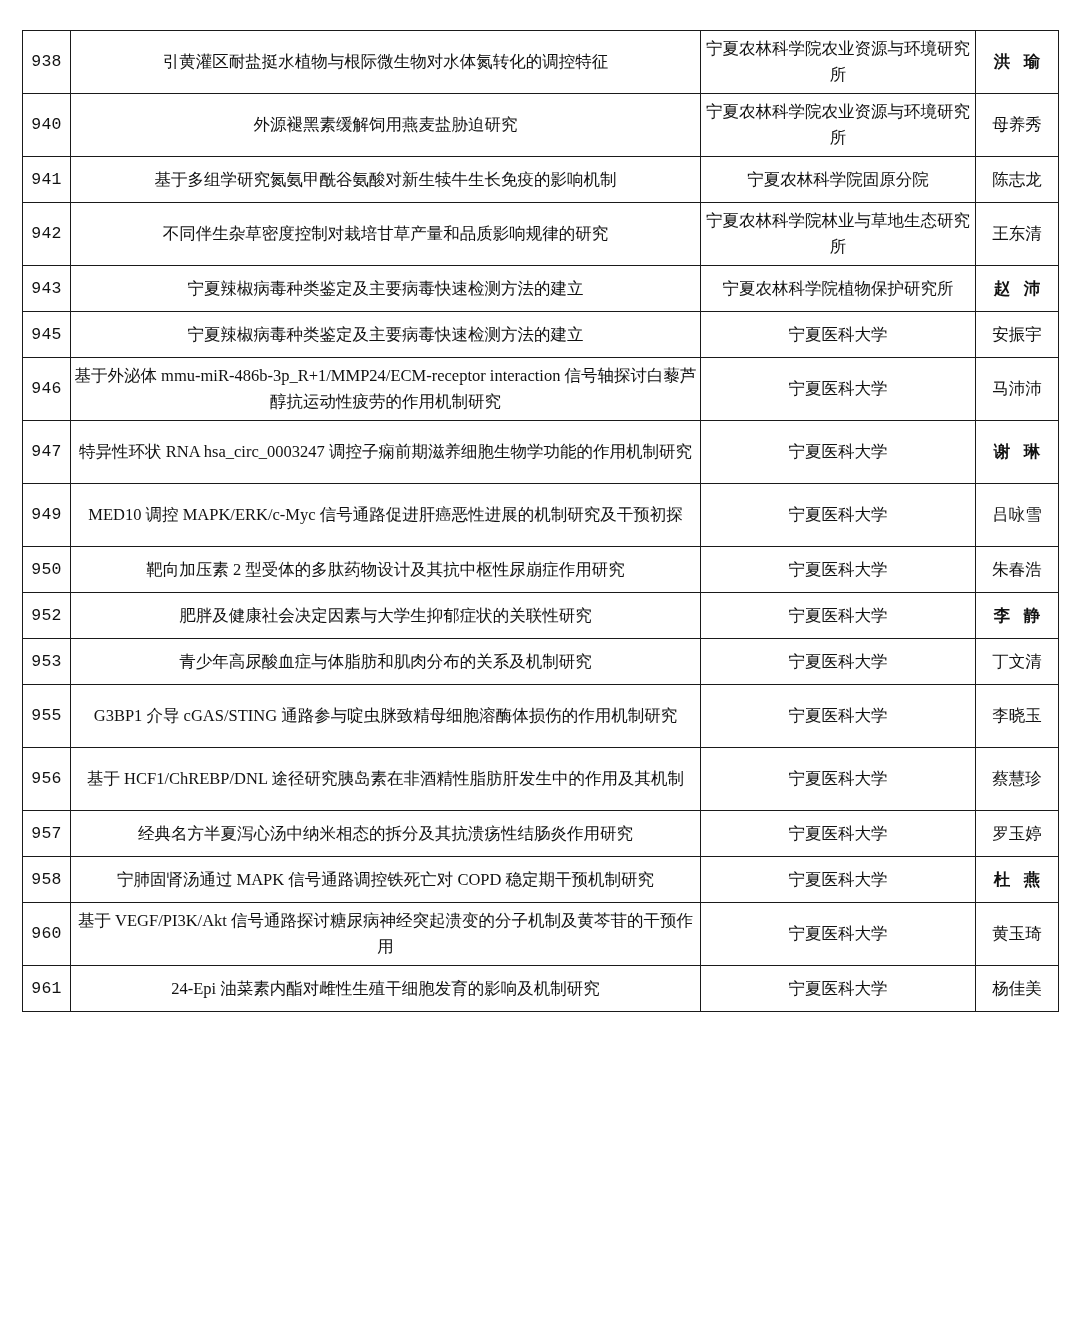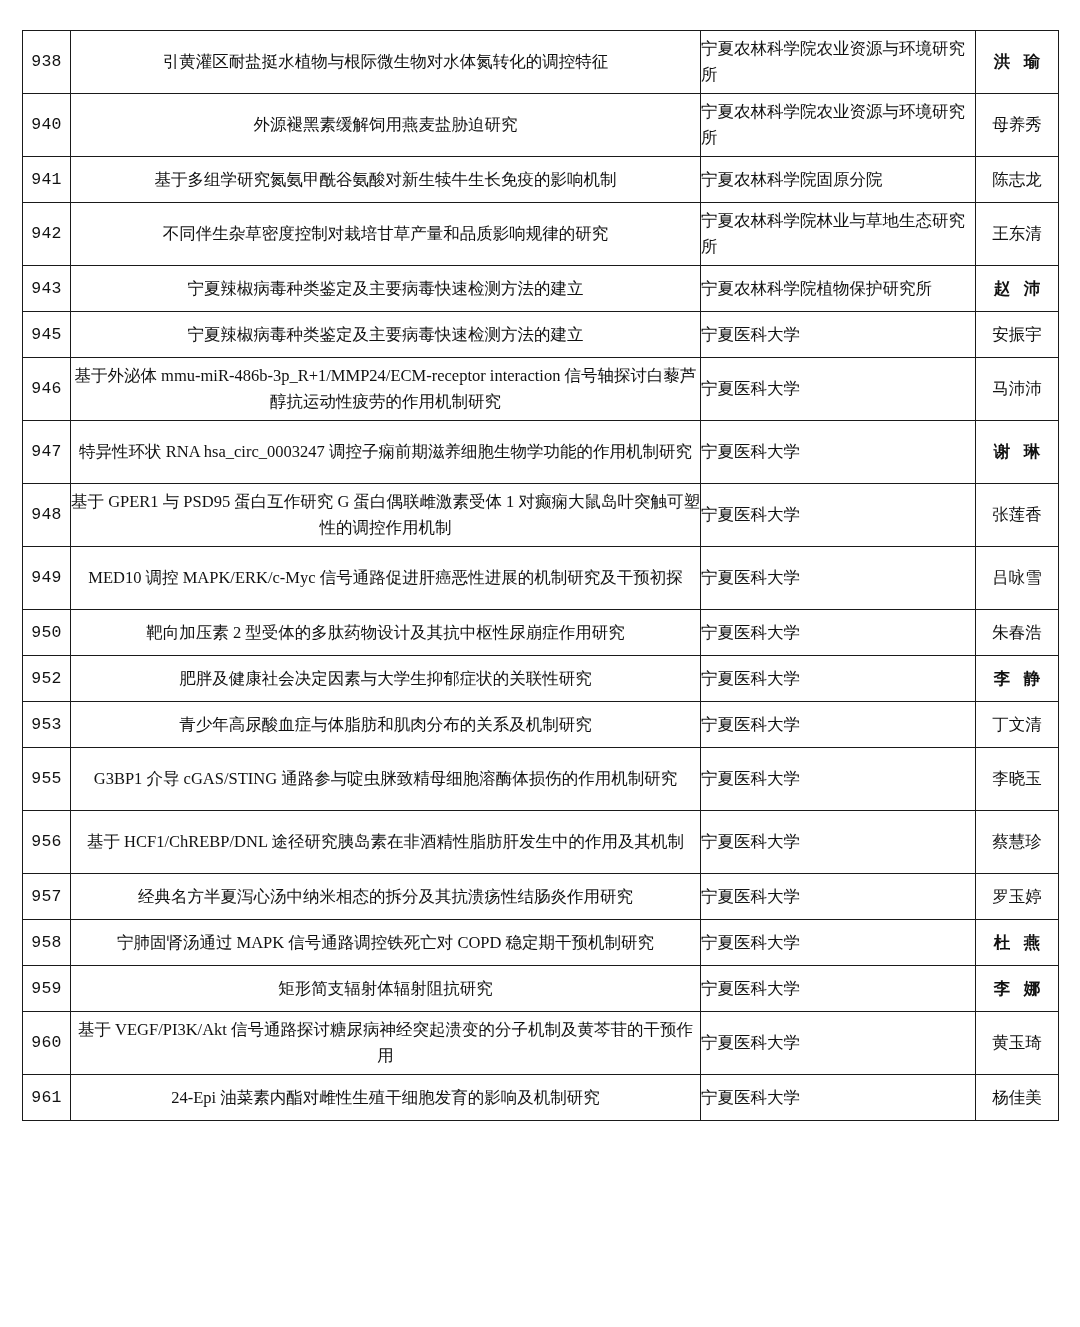--- a/index.html
+++ b/index.html
@@ -49,21 +49,21 @@
     font-size: 16.5px;
     letter-spacing: 0.2px;
   }
 
   td.cell-title {
     text-align: center;
     padding: 5px 7px 5px 9px;
   }
 
   td.cell-inst {
-    text-align: left;
+    text-align: center;
     padding: 5px 6px 5px 9px;
   }
 
   td.cell-person {
     text-align: center;
     padding: 5px 4px;
     white-space: nowrap;
   }
 
   
@@ -130,26 +130,20 @@
           <td class="cell-inst">宁夏医科大学</td>
           <td class="cell-person">马沛沛</td>
         </tr>
         <tr class="row-tall">
           <td class="cell-id">947</td>
           <td class="cell-title">特异性环状 RNA hsa_circ_0003247 调控子痫前期滋养细胞生物学功能的作用机制研究</td>
           <td class="cell-inst">宁夏医科大学</td>
           <td class="cell-person spaced">谢琳</td>
         </tr>
         <tr class="row-tall">
-          <td class="cell-id">948</td>
-          <td class="cell-title">基于 GPER1 与 PSD95 蛋白互作研究 G 蛋白偶联雌激素受体 1 对癫痫大鼠岛叶突触可塑性的调控作用机制</td>
-          <td class="cell-inst">宁夏医科大学</td>
-          <td class="cell-person">张莲香</td>
-        </tr>
-        <tr class="row-tall">
           <td class="cell-id">949</td>
           <td class="cell-title">MED10 调控 MAPK/ERK/c-Myc 信号通路促进肝癌恶性进展的机制研究及干预初探</td>
           <td class="cell-inst">宁夏医科大学</td>
           <td class="cell-person">吕咏雪</td>
         </tr>
         <tr class="row-short">
           <td class="cell-id">950</td>
           <td class="cell-title">靶向加压素 2 型受体的多肽药物设计及其抗中枢性尿崩症作用研究</td>
           <td class="cell-inst">宁夏医科大学</td>
           <td class="cell-person">朱春浩</td>
@@ -182,26 +176,20 @@
           <td class="cell-id">957</td>
           <td class="cell-title">经典名方半夏泻心汤中纳米相态的拆分及其抗溃疡性结肠炎作用研究</td>
           <td class="cell-inst">宁夏医科大学</td>
           <td class="cell-person">罗玉婷</td>
         </tr>
         <tr class="row-short">
           <td class="cell-id">958</td>
           <td class="cell-title">宁肺固肾汤通过 MAPK 信号通路调控铁死亡对 COPD 稳定期干预机制研究</td>
           <td class="cell-inst">宁夏医科大学</td>
           <td class="cell-person spaced">杜燕</td>
-        </tr>
-        <tr class="row-short">
-          <td class="cell-id">959</td>
-          <td class="cell-title">矩形简支辐射体辐射阻抗研究</td>
-          <td class="cell-inst">宁夏医科大学</td>
-          <td class="cell-person spaced">李娜</td>
         </tr>
         <tr class="row-tall">
           <td class="cell-id">960</td>
           <td class="cell-title">基于 VEGF/PI3K/Akt 信号通路探讨糖尿病神经突起溃变的分子机制及黄芩苷的干预作用</td>
           <td class="cell-inst">宁夏医科大学</td>
           <td class="cell-person">黄玉琦</td>
         </tr>
         <tr class="row-short">
           <td class="cell-id">961</td>
           <td class="cell-title">24-Epi 油菜素内酯对雌性生殖干细胞发育的影响及机制研究</td>

